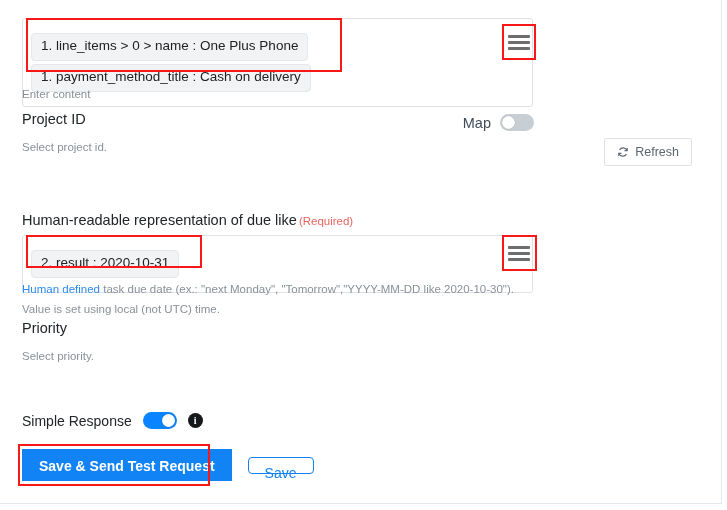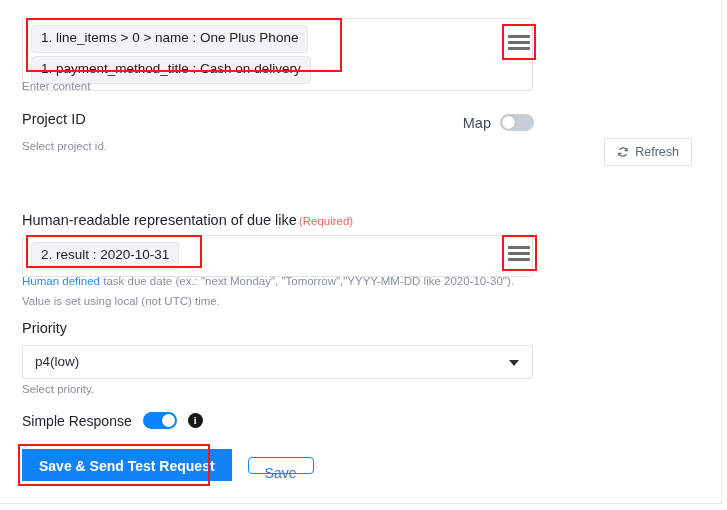--- a/index.html
+++ b/index.html
@@ -48,36 +48,36 @@
   .required {
     color: #e8655f;
     font-size: 11.5px;
     margin-left: 2px;
   }
 
   .help-text {
     font-size: 11.5px;
     color: #8a9199;
     line-height: 1.75;
-    margin-top: 0;
+    margin-top: 8px;
   }
   .help-link {
     color: #2e8bf0;
     text-decoration: none;
   }
 
   
   .token-input {
     position: relative;
     width: 511px;
     border: 1px solid #dfe3e8;
     border-radius: 3px;
     background: #fff;
     box-sizing: border-box;
-    padding: 6px 8px;
+    padding: 14px 8px;
   }
   .chip {
     display: inline-block;
     background: #f1f3f5;
     border: 1px solid #e4e8eb;
     border-radius: 4px;
     font-size: 13.5px;
     color: #222;
     padding: 2px 9px 3px 9px;
     line-height: 1.55;
@@ -310,24 +310,20 @@
       </div>
 
       <div class="anno" style="left:4px;top:24px;width:176px;height:33px;"></div>
       <div class="anno" style="left:480px;top:24px;width:35px;height:36px;"></div>
 
       <div class="help-text" style="position:absolute;left:0;top:60px;width:516px;"><a class="help-link" href="#">Human defined</a><span> task due date (ex.: "next Monday", "Tomorrow","YYYY-MM-DD like 2020-10-30"). Value is set using local (not UTC) time.</span></div>
     </div>
 
     <div class="field" style="height:88px;margin-top:12px;">
       <div class="field-label">Priority</div>
-      <div class="select">
-        <span>p4(low)</span>
-        <span class="caret"></span>
-      </div>
       <div class="help-text">Select priority.</div>
     </div>
 
     <div class="simple-row" style="margin-top:5px;">
       <span class="simple-label">Simple Response</span>
       <span class="toggle on">
         <span class="knob"></span>
       </span>
       <span class="info-icon">i</span>
     </div>

